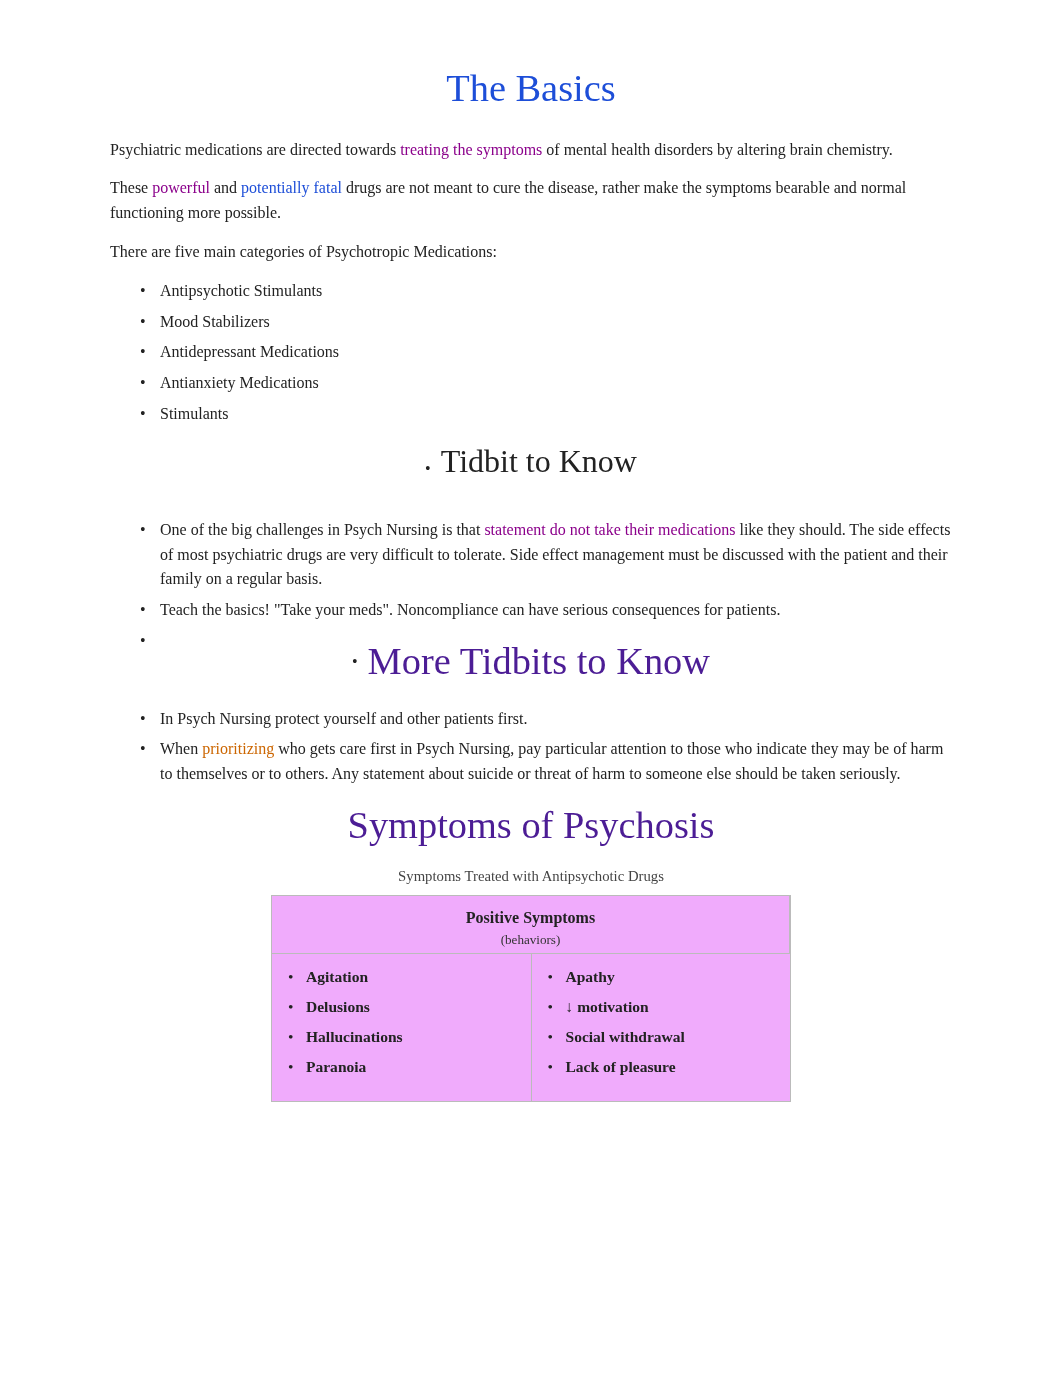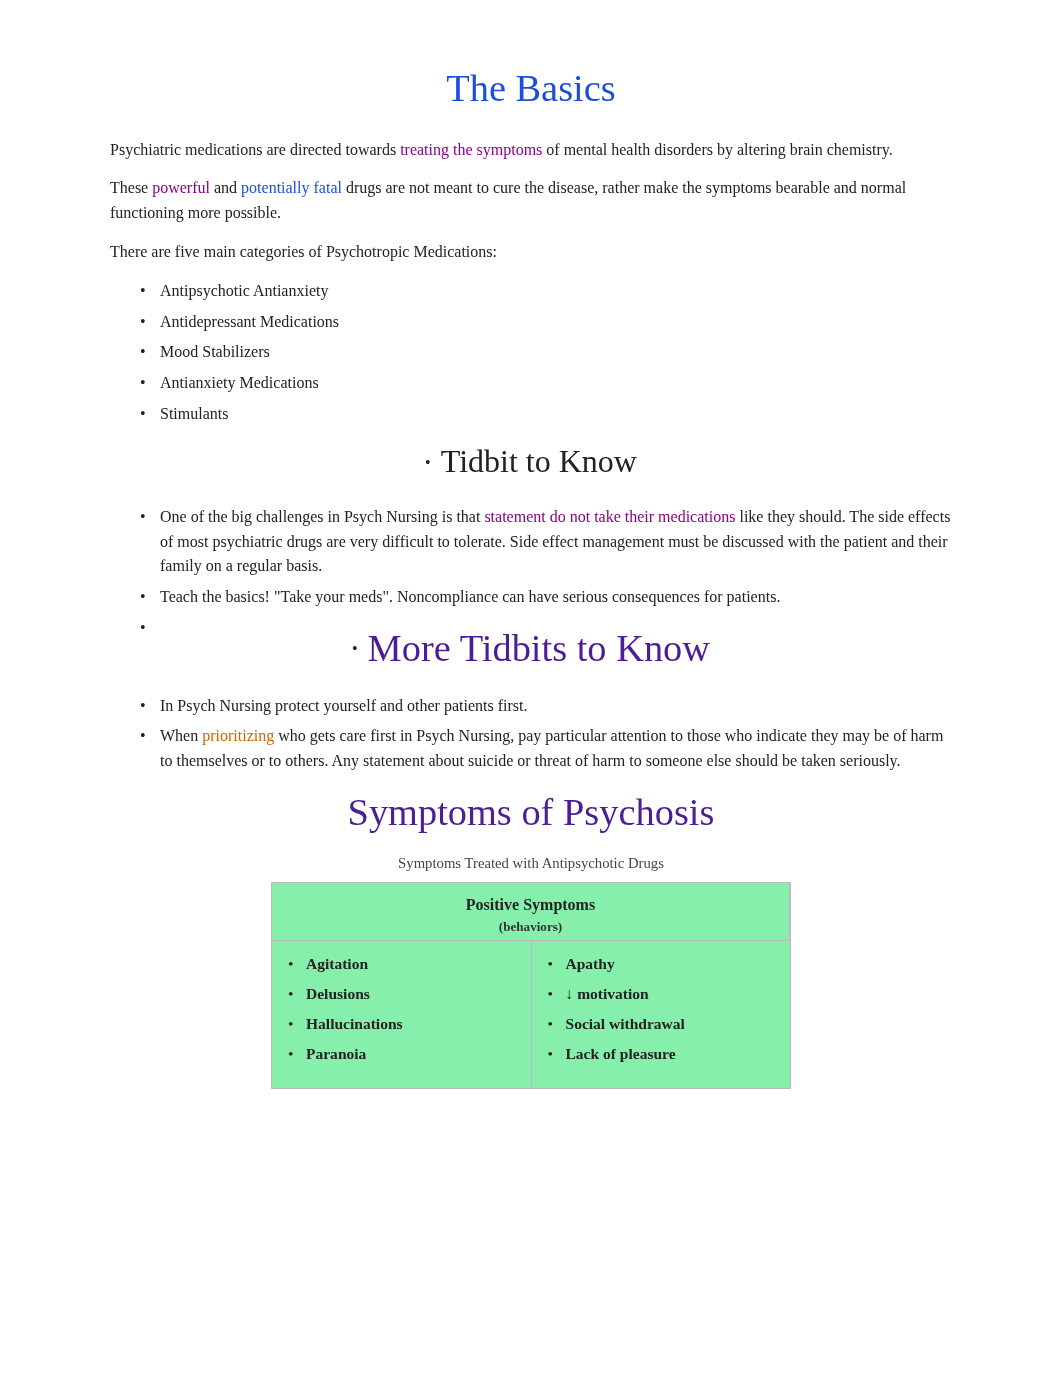--- a/index.html
+++ b/index.html
@@ -117,21 +117,21 @@
 
     .symptoms-subtitle {
       font-size: 0.92em;
       color: #444;
       margin-bottom: 8px;
       text-align: center;
     }
 
     .symptoms-table {
       border: 1px solid #bbb;
-      background: #86efac;
+      background: #f0abfc;
       width: 520px;
     }
 
     .symptoms-header-row {
       display: flex;
       border-bottom: 1px solid #bbb;
     }
 
     .symptoms-header-cell {
       flex: 1;
@@ -140,21 +140,21 @@
     }
 
     .symptoms-header-cell .col-title {
       font-weight: bold;
       font-size: 1em;
       display: block;
     }
 
     .symptoms-header-cell .col-subtitle {
       font-size: 0.82em;
-      font-weight: bold;
+      font-weight: normal;
       display: block;
       color: #333;
     }
 
     .symptoms-header-cell:first-child {
       border-right: 1px solid #bbb;
     }
 
     .symptoms-body-row {
       display: flex;
@@ -200,31 +200,31 @@
   <span>Psychiatric medications are directed towards </span><a class="purple-link" href="#">treating the symptoms</a><span> of mental health disorders by altering brain chemistry.</span>
 </p>
 
 <p class="body-text">
   <span>These </span><a class="purple-link" href="#">powerful</a><span> and </span><a class="red-link" href="#">potentially fatal</a><span> drugs are not meant to cure the disease, rather make the symptoms bearable and normal functioning more possible.</span>
 </p>
 
 <p class="body-text">There are five main categories of Psychotropic Medications:</p>
 
 <ul class="main-list section-gap">
-  <li><span>Antipsychotic Antianxiety</span></li>
+  <li><span>Antipsychotic Stimulants</span></li>
+  <li><span>Mood Stabilizers</span></li>
   <li><span>Antidepressant Medications</span></li>
-  <li><span>Mood Stabilizers</span></li>
   <li><span>Antianxiety Medications</span></li>
   <li><span>Stimulants</span></li>
 </ul>
 
 <div class="tidbit-section">
   <div class="section-heading-with-bullet">
     <span class="bullet-icon">•</span>
-    <h2 class="section-title" style="margin-bottom:4px;">Tidbit to Know</h2>
+    <h2 class="section-title" style="margin-bottom:17px;">Tidbit to Know</h2>
   </div>
 
   <ul class="main-list section-gap">
     <li>
       <span>One of the big challenges in Psych Nursing is that </span><a class="purple-link" href="#">statement do not take their medications</a><span> like they should. The side effects of most psychiatric drugs are very difficult to tolerate. Side effect management must be discussed with the patient and their family on a regular basis.</span>
     </li>
     <li>
       <span>Teach the basics! "Take your meds". Noncompliance can have serious consequences for patients.</span>
     </li>
     <li>

